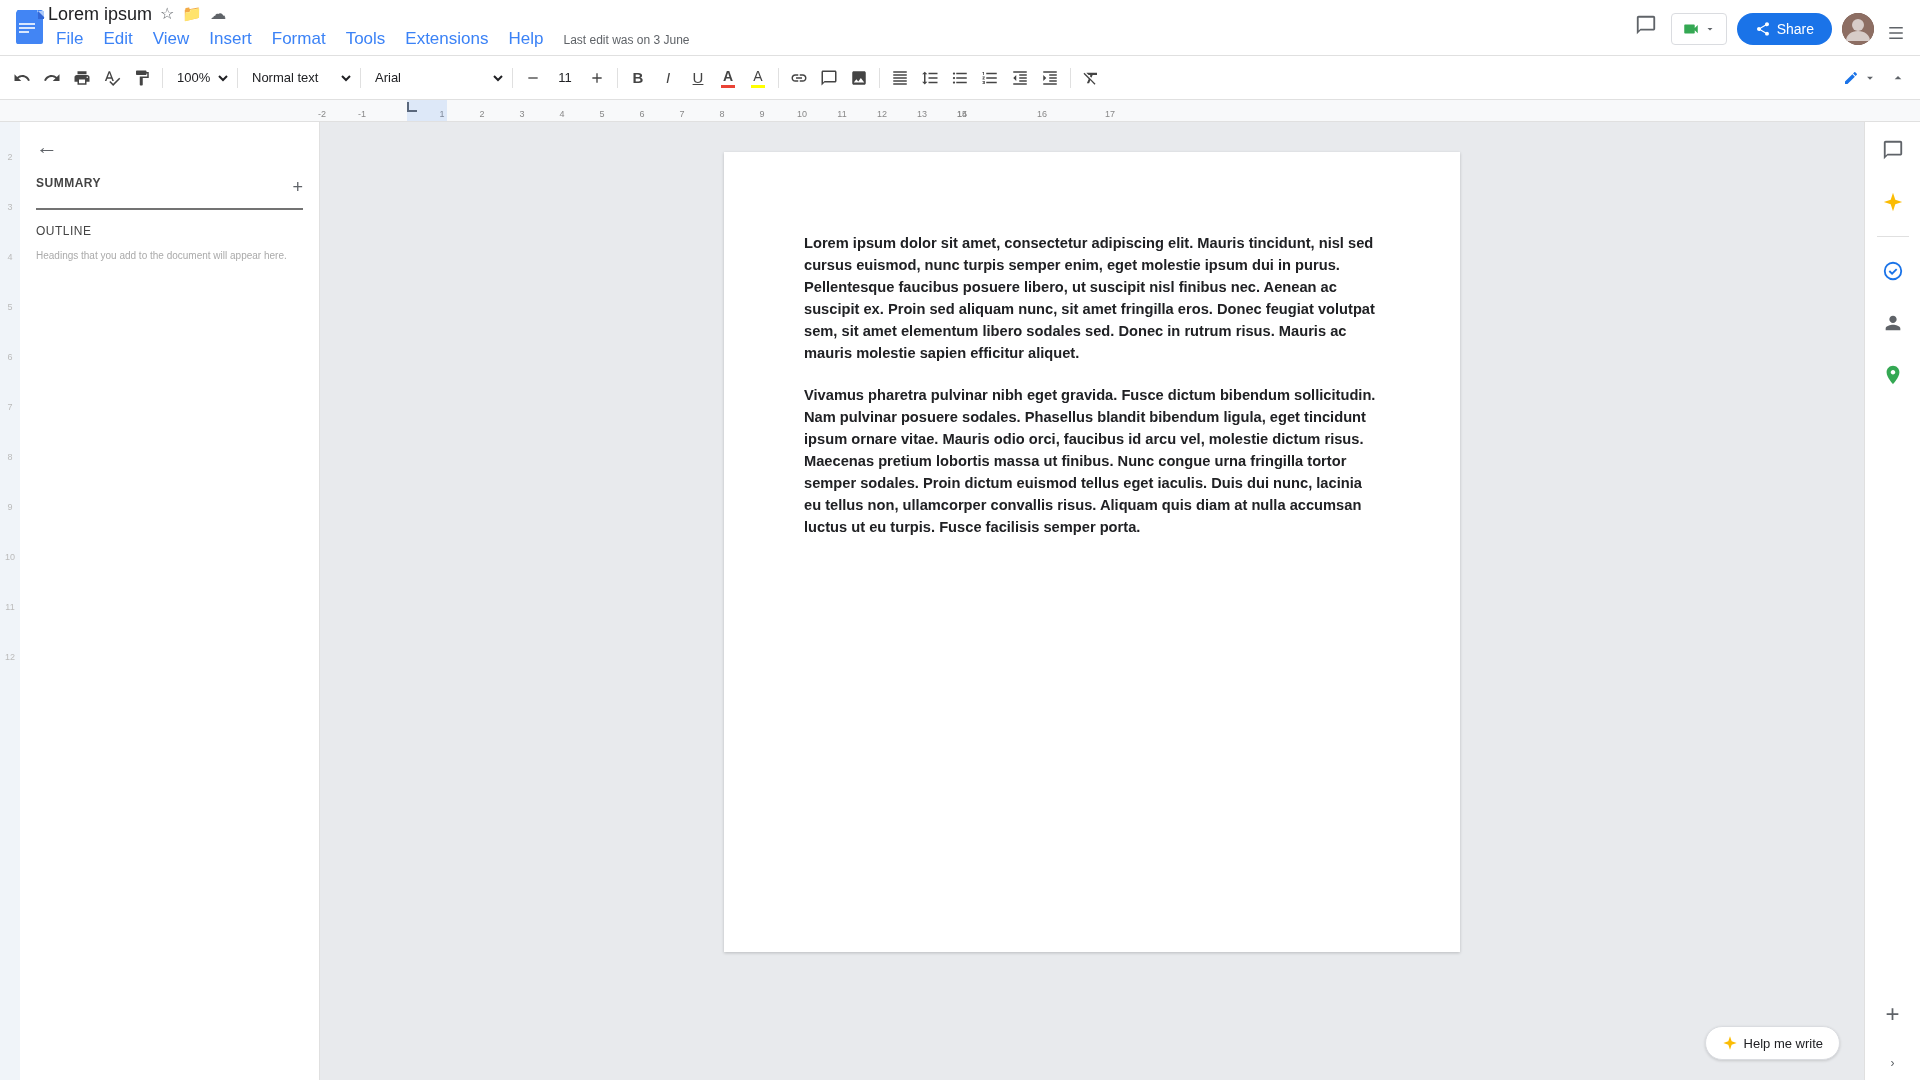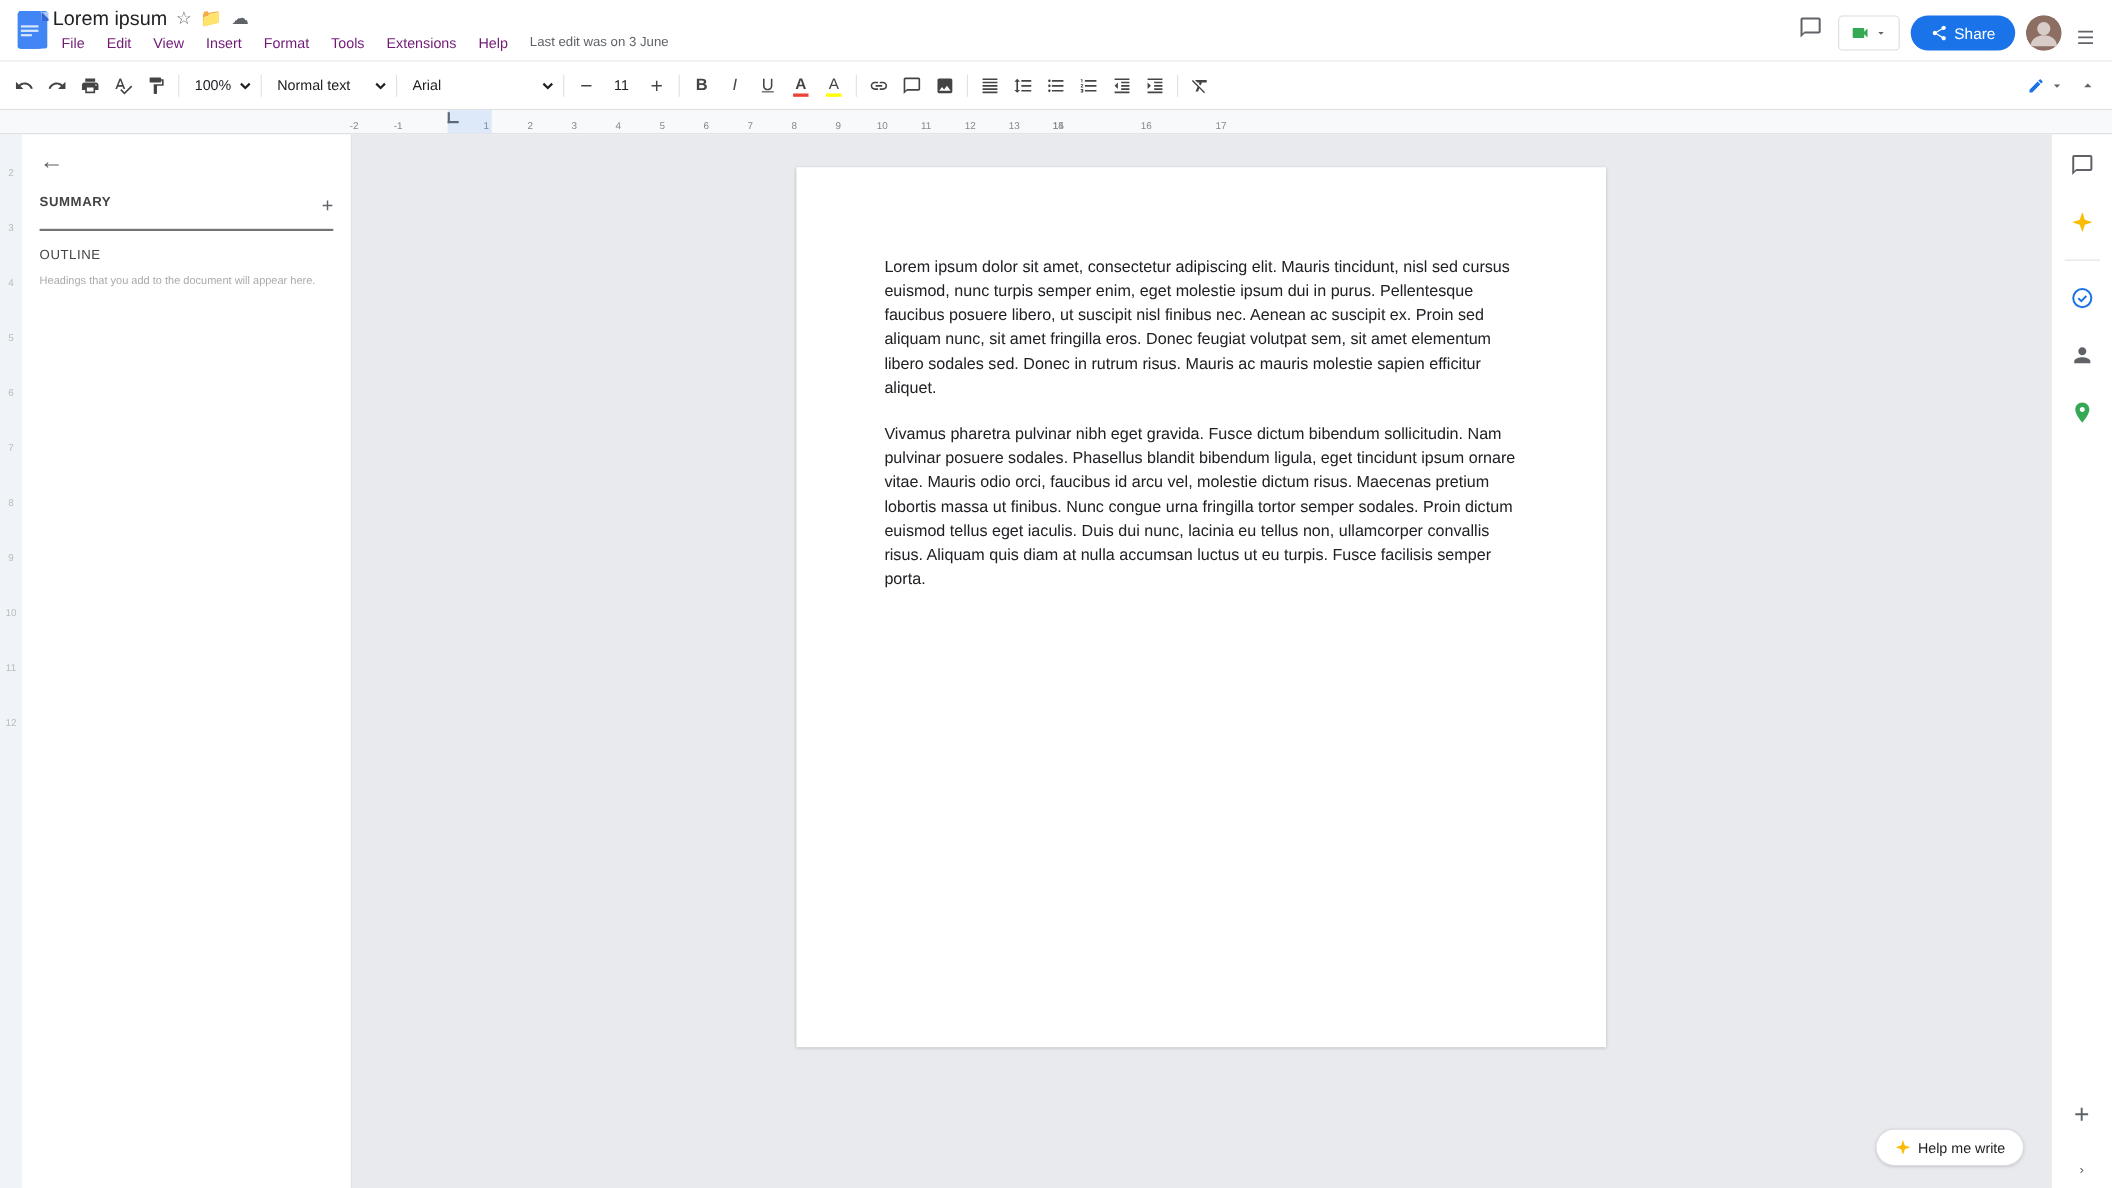--- a/index.html
+++ b/index.html
@@ -18,21 +18,21 @@
     .doc-title-area { display: flex; flex-direction: column; flex: 1; }
     .doc-title-row { display: flex; align-items: flex-start; gap: 8px; }
     .doc-title {
       font-size: 18px; color: #202124; font-weight: 400;
     }
     .title-icon { color: #5f6368; cursor: pointer; font-size: 16px; }
     .menu-bar {
       display: flex; gap: 4px; margin-top: 2px;
     }
     .menu-item {
-      font-size: 13px; color: #701a75; padding: 2px 8px; border-radius: 4px; cursor: pointer;
+      font-size: 17px; color: #3b82f6; padding: 2px 8px; border-radius: 4px; cursor: pointer;
     }
     .last-edit { font-size: 12px; color: #5f6368; margin-left: 8px; align-self: flex-end; margin-bottom: 4px; }
     .top-right {
       display: flex; align-items: flex-end; gap: 10px;
     }
     .comment-btn {
       background: none; border: none; cursor: pointer; color: #5f6368; font-size: 20px; padding: 4px;
     }
     .meet-btn {
       display: flex; align-items: center; gap: 4px; border: 1px solid #dadce0; border-radius: 4px; padding: 6px 10px; cursor: pointer; background: #fff;
@@ -145,20 +145,21 @@
       flex-direction: column;
       align-items: center;
       padding: 30px 0;
     }
     .doc-page {
       background: #fff;
       width: 736px;
       min-height: 800px;
       box-shadow: 0 1px 3px rgba(0,0,0,0.2);
       padding: 80px 80px 80px 80px;
+      font-weight: bold;
     }
     .doc-paragraph {
       font-family: Arial, sans-serif;
       font-size: 11pt;
       color: #202124;
       line-height: 1.5;
       margin-bottom: 20px;
     }
 
     

